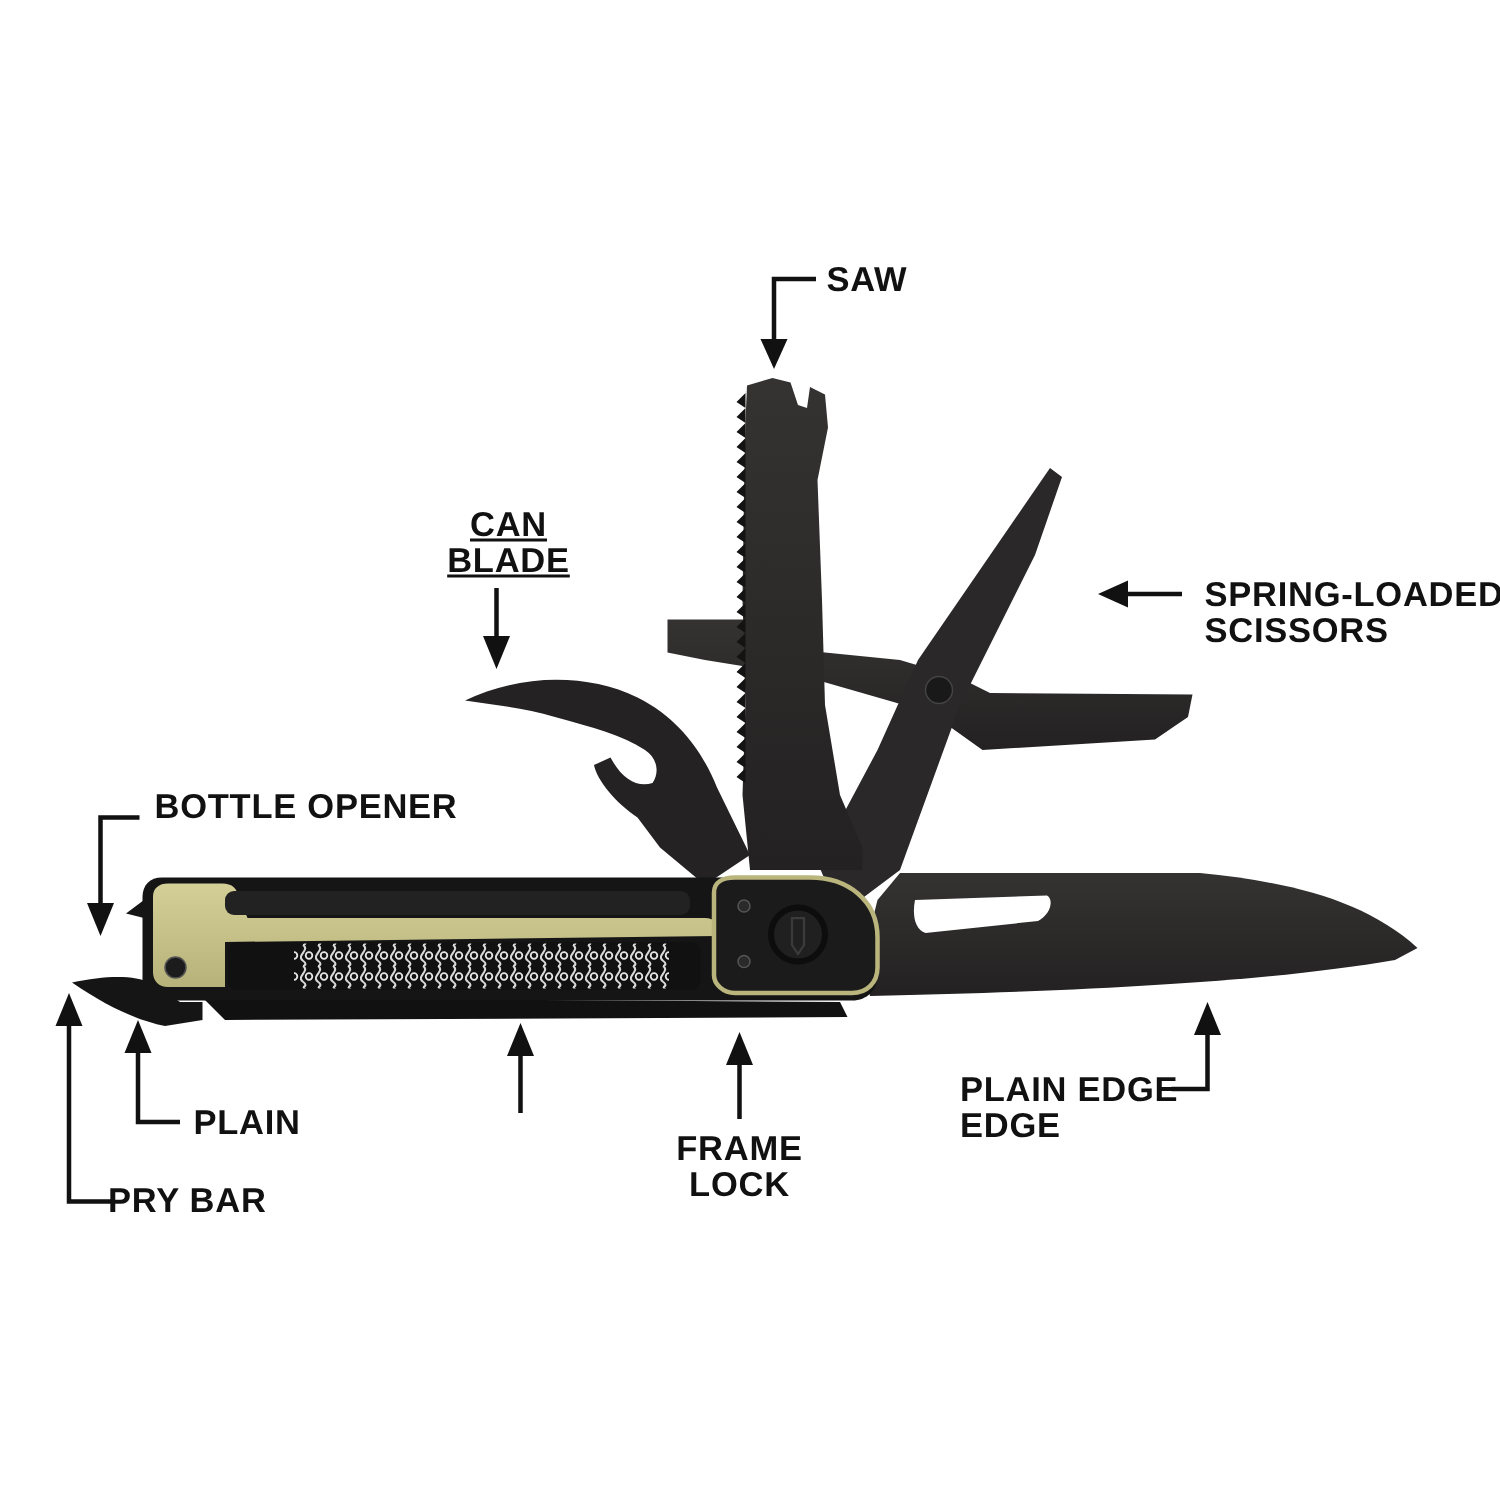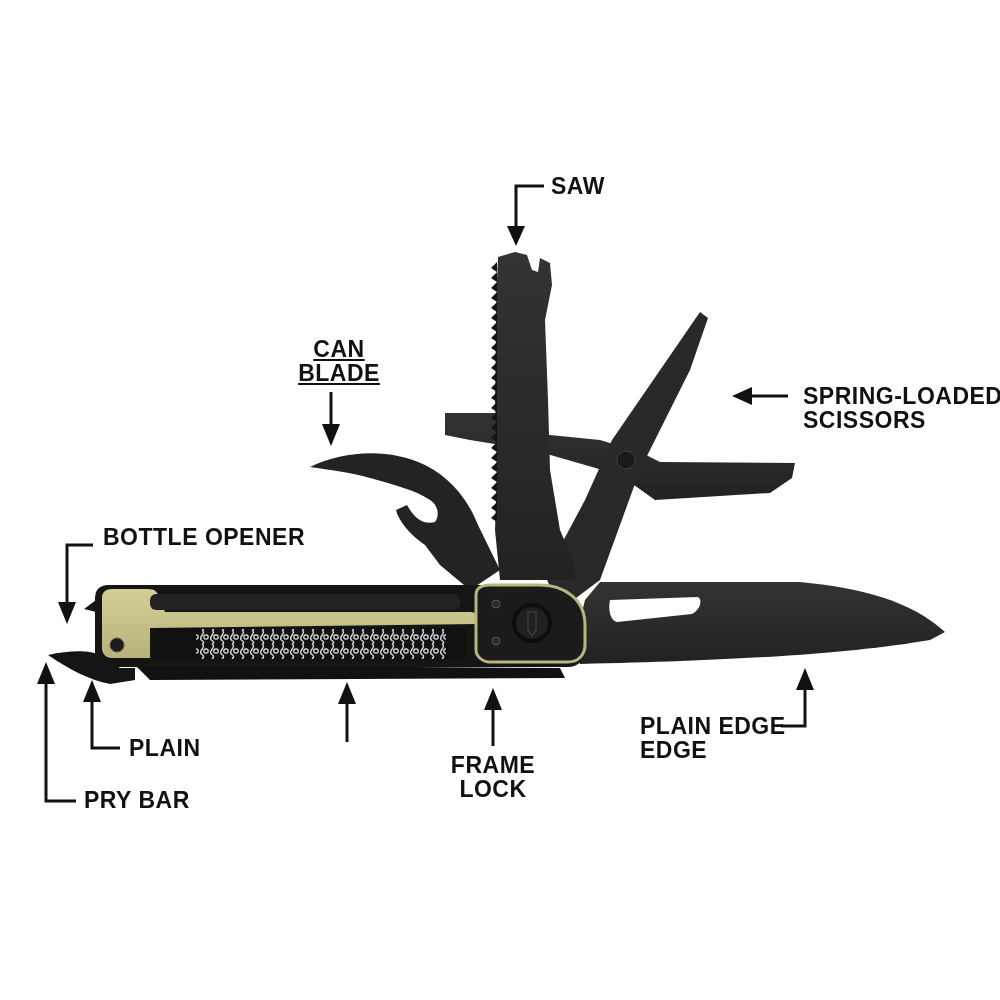--- a/index.html
+++ b/index.html
@@ -121,21 +121,21 @@
   </div>
 
   <div class="label" style="left:103px; top:525px;">
     <div>BOTTLE OPENER</div>
   </div>
 
   <div class="label" style="left:129px; top:736px;">
     <div>PLAIN</div>
   </div>
 
-  <div class="label" style="left:84px; top:788px;">
+  <div class="label" style="left:72px; top:788px;">
     <div>PRY BAR</div>
   </div>
 
 
   <div class="label center" style="left:448px; top:753px; width:90px;">
     <div>FRAME</div>
     <div>LOCK</div>
   </div>
 
   <div class="label right" style="left:640px; top:714px; width:133px;">

